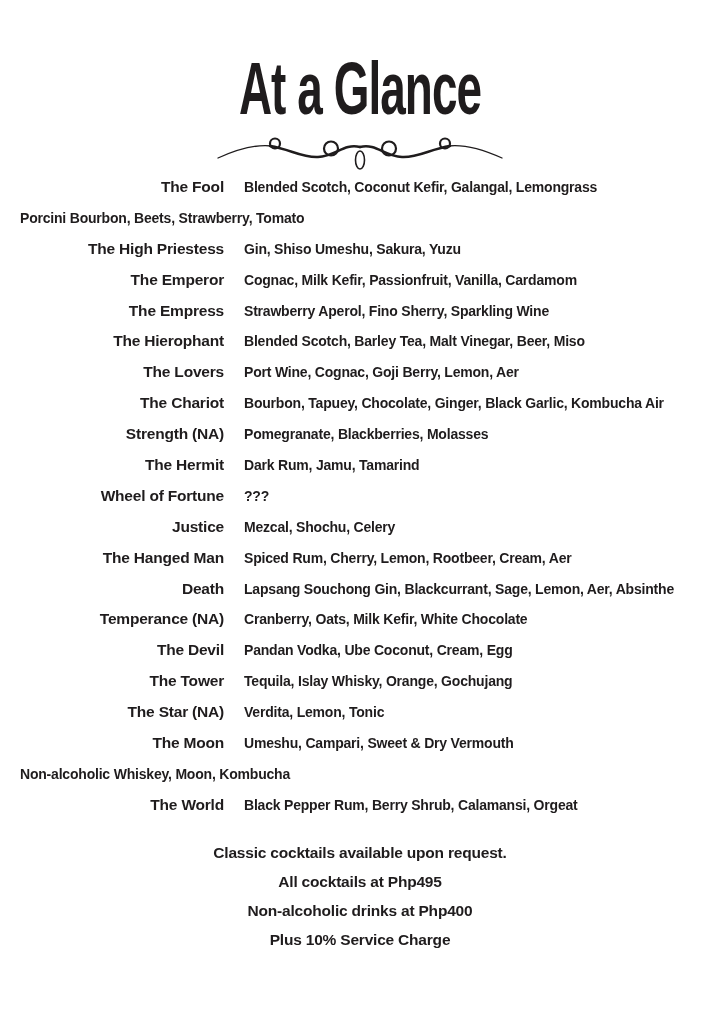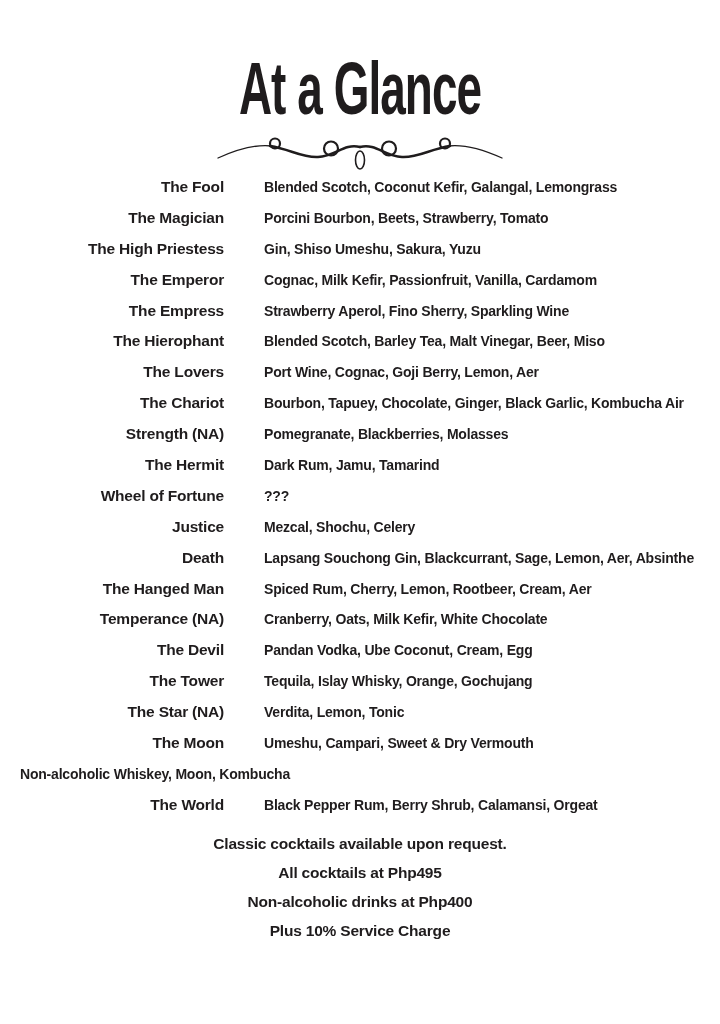--- a/index.html
+++ b/index.html
@@ -32,42 +32,41 @@
     height: 40px;
     text-align: center;
   }
   .menu-list {
     margin-top: 0px;
   }
   .row {
     display: flex;
     align-items: baseline;
     height: 30.9px;
-    gap: 20px;
   }
   .name {
     flex: 0 0 224px;
     text-align: right;
     font-size: 15.5px;
     font-weight: bold;
     letter-spacing: -0.2px;
     line-height: 30.9px;
     white-space: nowrap;
   }
   .ingredients {
     flex: 1 1 auto;
     padding-left: 20px;
     font-size: 14px;
     font-weight: bold;
     letter-spacing: -0.2px;
     line-height: 30.9px;
     white-space: nowrap;
   }
   .footer {
-    margin-top: 8px;
+    margin-top: 17px;
   }
   .foot-line {
     text-align: center;
     font-size: 15.5px;
     font-weight: bold;
     letter-spacing: -0.2px;
     line-height: 29px;
     white-space: nowrap;
   }
 </style>
@@ -98,21 +97,20 @@
     </svg>
   </div>
 
   <div class="menu-list" id="menu-list">
   <div class="row">
     <div class="name">The Fool</div>
     <div class="ingredients">Blended Scotch, Coconut Kefir, Galangal, Lemongrass</div>
   </div>
 
   <div class="row">
-    <div class="name">The Magician</div>
     <div class="ingredients">Porcini Bourbon, Beets, Strawberry, Tomato</div>
   </div>
 
   <div class="row">
     <div class="name">The High Priestess</div>
     <div class="ingredients">Gin, Shiso Umeshu, Sakura, Yuzu</div>
   </div>
 
   <div class="row">
     <div class="name">The Emperor</div>
@@ -153,30 +151,30 @@
     <div class="name">Wheel of Fortune</div>
     <div class="ingredients">???</div>
   </div>
 
   <div class="row">
     <div class="name">Justice</div>
     <div class="ingredients">Mezcal, Shochu, Celery</div>
   </div>
 
   <div class="row">
+    <div class="name">The Hanged Man</div>
+    <div class="ingredients">Spiced Rum, Cherry, Lemon, Rootbeer, Cream, Aer</div>
+  </div>
+
+  <div class="row">
     <div class="name">Death</div>
     <div class="ingredients">Lapsang Souchong Gin, Blackcurrant, Sage, Lemon, Aer, Absinthe</div>
   </div>
 
   <div class="row">
-    <div class="name">The Hanged Man</div>
-    <div class="ingredients">Spiced Rum, Cherry, Lemon, Rootbeer, Cream, Aer</div>
-  </div>
-
-  <div class="row">
     <div class="name">Temperance (NA)</div>
     <div class="ingredients">Cranberry, Oats, Milk Kefir, White Chocolate</div>
   </div>
 
   <div class="row">
     <div class="name">The Devil</div>
     <div class="ingredients">Pandan Vodka, Ube Coconut, Cream, Egg</div>
   </div>
 
   <div class="row">

